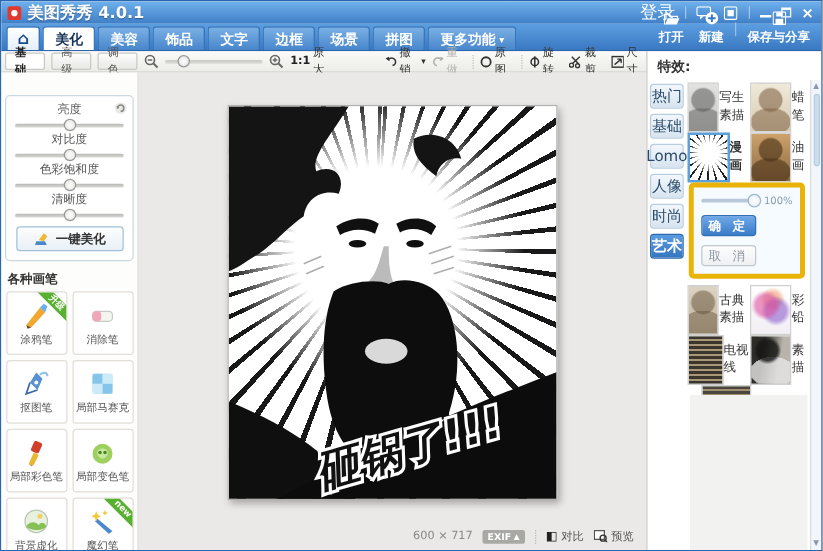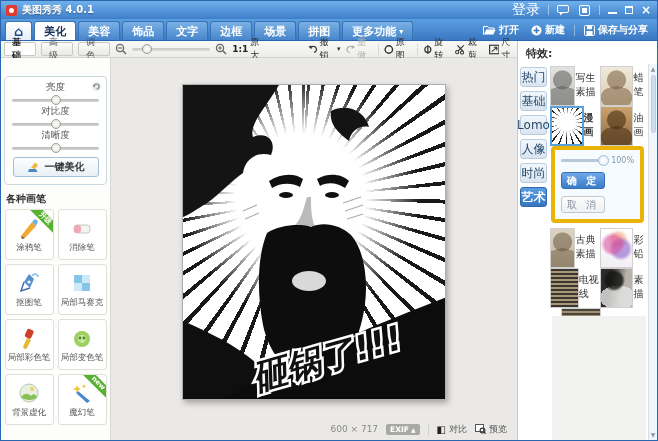--- a/index.html
+++ b/index.html
@@ -7,41 +7,41 @@
   body { font-family:"DejaVu Sans","Liberation Sans",sans-serif; }
   .window { width:658px; height:441px; background:#f2f2f0; position:relative; overflow:hidden;
             border:1px solid #2a66b0; display:flex; flex-direction:column; }
 
   
   .titlebar { height:18px; background:linear-gradient(#6fb0ec,#3f7fc8); display:flex;
               align-items:center; padding:0 6px 0 5px; color:#fff; flex:none; }
   .logo { width:11px; height:11px; border-radius:2px; background:#e03a2f; position:relative; flex:none; }
   .logo::after { content:""; position:absolute; left:3px; top:3px; width:5px; height:5px;
                  border-radius:50%; background:#fff; }
-  .app-title { font-size:10px; font-weight:bold; margin-left:5px; text-shadow:0 1px 1px rgba(0,0,0,.35); }
+  .app-title { font-size:13px; font-weight:bold; margin-left:5px; text-shadow:0 1px 1px rgba(0,0,0,.35); }
   .tb-right { margin-left:auto; display:flex; align-items:center; gap:8px; }
   .tb-login { font-size:14px; cursor:pointer; }
   .tb-sep { width:1px; height:10px; background:rgba(255,255,255,.45); }
   .tb-ico { width:13px; height:11px; display:flex; align-items:center; justify-content:center; cursor:pointer; }
   .win-min { width:9px; height:8px; border-bottom:2px solid #fff; cursor:pointer; }
   .win-max { width:8px; height:8px; border:1px solid #fff; border-top-width:2px; cursor:pointer; }
   .win-close { font-size:12px; font-weight:bold; line-height:10px; cursor:pointer; }
 
   
   .menubar { height:22px; background:linear-gradient(#5c9fe0,#3a78c2); border-bottom:1px solid #2a66b0;
              display:flex; align-items:flex-end; padding:0 6px 0 4px; flex:none; }
   .mtab { height:19px; padding:0 9px; margin-right:2px; border-radius:3px 3px 0 0;
           background:linear-gradient(#7ab0e4,#4886cc); border:1px solid #3a74b8; border-bottom:none;
           color:#fff; font-size:11px; font-weight:bold; display:flex; align-items:center; cursor:pointer; }
   .mtab.home { background:linear-gradient(#ffffff,#e4eef8); color:#1a4a8a; font-size:13px; padding:0 8px; }
   .mtab.sel { background:#fff; color:#16325a; }
   .mtab .caret { font-size:8px; margin-left:3px; }
   .file-actions { margin-left:auto; display:flex; align-items:center; gap:6px; color:#fff;
                   font-size:10px; font-weight:bold; padding-bottom:3px; }
-  .fact { display:flex; align-items:center; gap:3px; cursor:pointer; padding:0 3px; }
+  .fact { display:flex; align-items:center; gap:3px; cursor:pointer; padding:0 3px;flex-direction:column; }
   .fa-sep { width:1px; height:11px; background:rgba(255,255,255,.4); }
 
   
   .content { flex:1; display:flex; min-height:0; }
   .work-col { width:518px; display:flex; flex-direction:column; min-height:0; }
 
   
   .toolbar { height:17px; background:linear-gradient(#fafaf8,#ececе8); background:linear-gradient(#fafaf8,#ecece8);
              border-bottom:1px solid #d4d4d0; display:flex; align-items:center; font-size:9px;
              color:#444; padding-left:3px; gap:5px; flex:none; }
@@ -331,20 +331,26 @@
                   <div class="hndl"></div>
                 </div>
             </div>
             <div class="srow">
               <div class="slabel">对比度</div>
               <div class="strack">
                   <div class="hndl"></div>
                 </div>
             </div>
             <div class="srow">
+              <div class="slabel">色彩饱和度</div>
+              <div class="strack">
+                  <div class="hndl"></div>
+                </div>
+            </div>
+            <div class="srow">
               <div class="slabel">清晰度</div>
               <div class="strack">
                   <div class="hndl"></div>
                 </div>
             </div>
             <div class="auto-btn">
               <svg width="14" height="12" viewBox="0 0 14 12">
                   <path d="M4 7 L8 1.5 L11 4 L8 8 Z" fill="#f0b838"></path>
                   <path d="M2 8 L9 8 L10.5 11 L1 11 Z" fill="#4a88c8"></path>
                 </svg>

